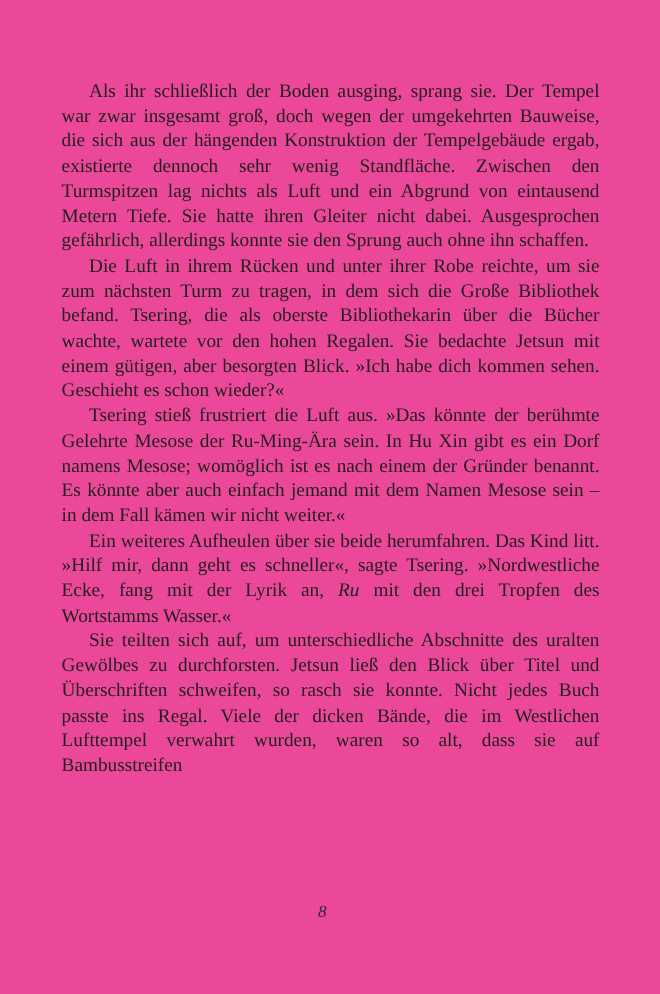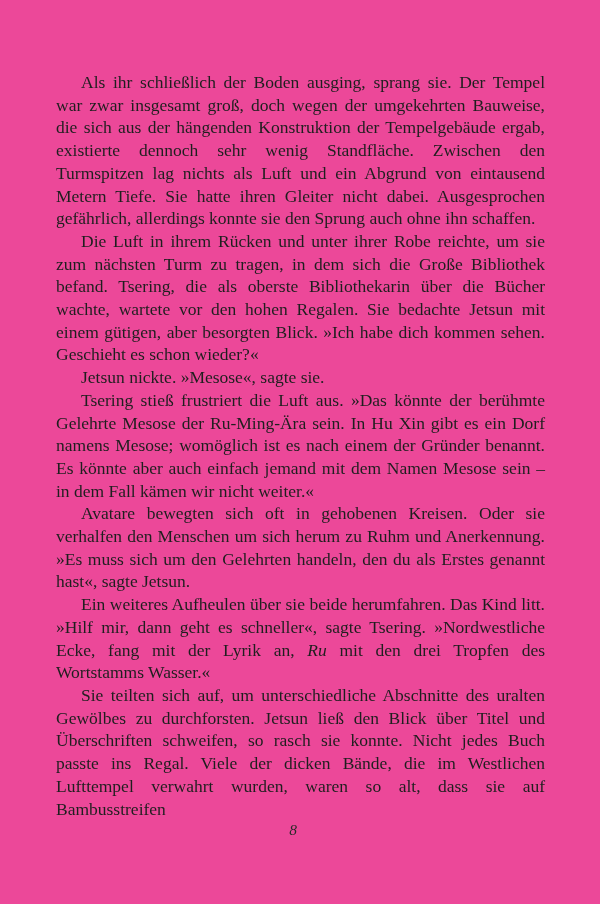--- a/index.html
+++ b/index.html
@@ -52,22 +52,20 @@
     transform: translateX(-7px);
   }
 </style>
 </head>
 <body>
 
 <div class="book-page">
   <div class="text-block">
       <p><span>Als ihr schließlich der Boden ausging, sprang sie. Der Tempel war zwar insgesamt groß, doch wegen der umgekehrten Bauweise, die sich aus der hängenden Konstruktion der Tempelgebäude ergab, existierte dennoch sehr wenig Standfläche. Zwischen den Turmspitzen lag nichts als Luft und ein Abgrund von eintausend Metern Tiefe. Sie hatte ihren Gleiter nicht dabei. Ausgesprochen gefährlich, allerdings konnte sie den Sprung auch ohne ihn schaffen.</span></p>
       <p><span>Die Luft in ihrem Rücken und unter ihrer Robe reichte, um sie zum nächsten Turm zu tragen, in dem sich die Große Bibliothek befand. Tsering, die als oberste Bibliothekarin über die Bücher wachte, wartete vor den hohen Regalen. Sie bedachte Jetsun mit einem gütigen, aber besorgten Blick. »Ich habe dich kommen sehen. Geschieht es schon wieder?«</span></p>
-      <p><span>Jetsun nickte. »Mesose«, sagte sie.</span></p>
       <p><span>Tsering stieß frustriert die Luft aus. »Das könnte der berühmte Gelehrte Mesose der Ru-Ming-Ära sein. In Hu Xin gibt es ein Dorf namens Mesose; womöglich ist es nach einem der Gründer benannt. Es könnte aber auch einfach jemand mit dem Namen Mesose sein – in dem Fall kämen wir nicht weiter.«</span></p>
-      <p><span>Avatare bewegten sich oft in gehobenen Kreisen. Oder sie verhalfen den Menschen um sich herum zu Ruhm und Anerkennung. »Es muss sich um den Gelehrten handeln, den du als Erstes genannt hast«, sagte Jetsun.</span></p>
       <p><span>Ein weiteres Aufheulen über sie beide herumfahren. Das Kind litt. »Hilf mir, dann geht es schneller«, sagte Tsering. »Nordwestliche Ecke, fang mit der Lyrik an, </span><i>Ru</i><span> mit den drei Tropfen des Wortstamms Wasser.«</span></p>
       <p><span>Sie teilten sich auf, um unterschiedliche Abschnitte des uralten Gewölbes zu durchforsten. Jetsun ließ den Blick über Titel und Überschriften schweifen, so rasch sie konnte. Nicht jedes Buch passte ins Regal. Viele der dicken Bände, die im Westlichen Lufttempel verwahrt wurden, waren so alt, dass sie auf Bambusstreifen</span></p>
     </div>
   <div class="page-footer">
     <span class="page-number">8</span>
   </div>
 </div>
 
 </body></html>

